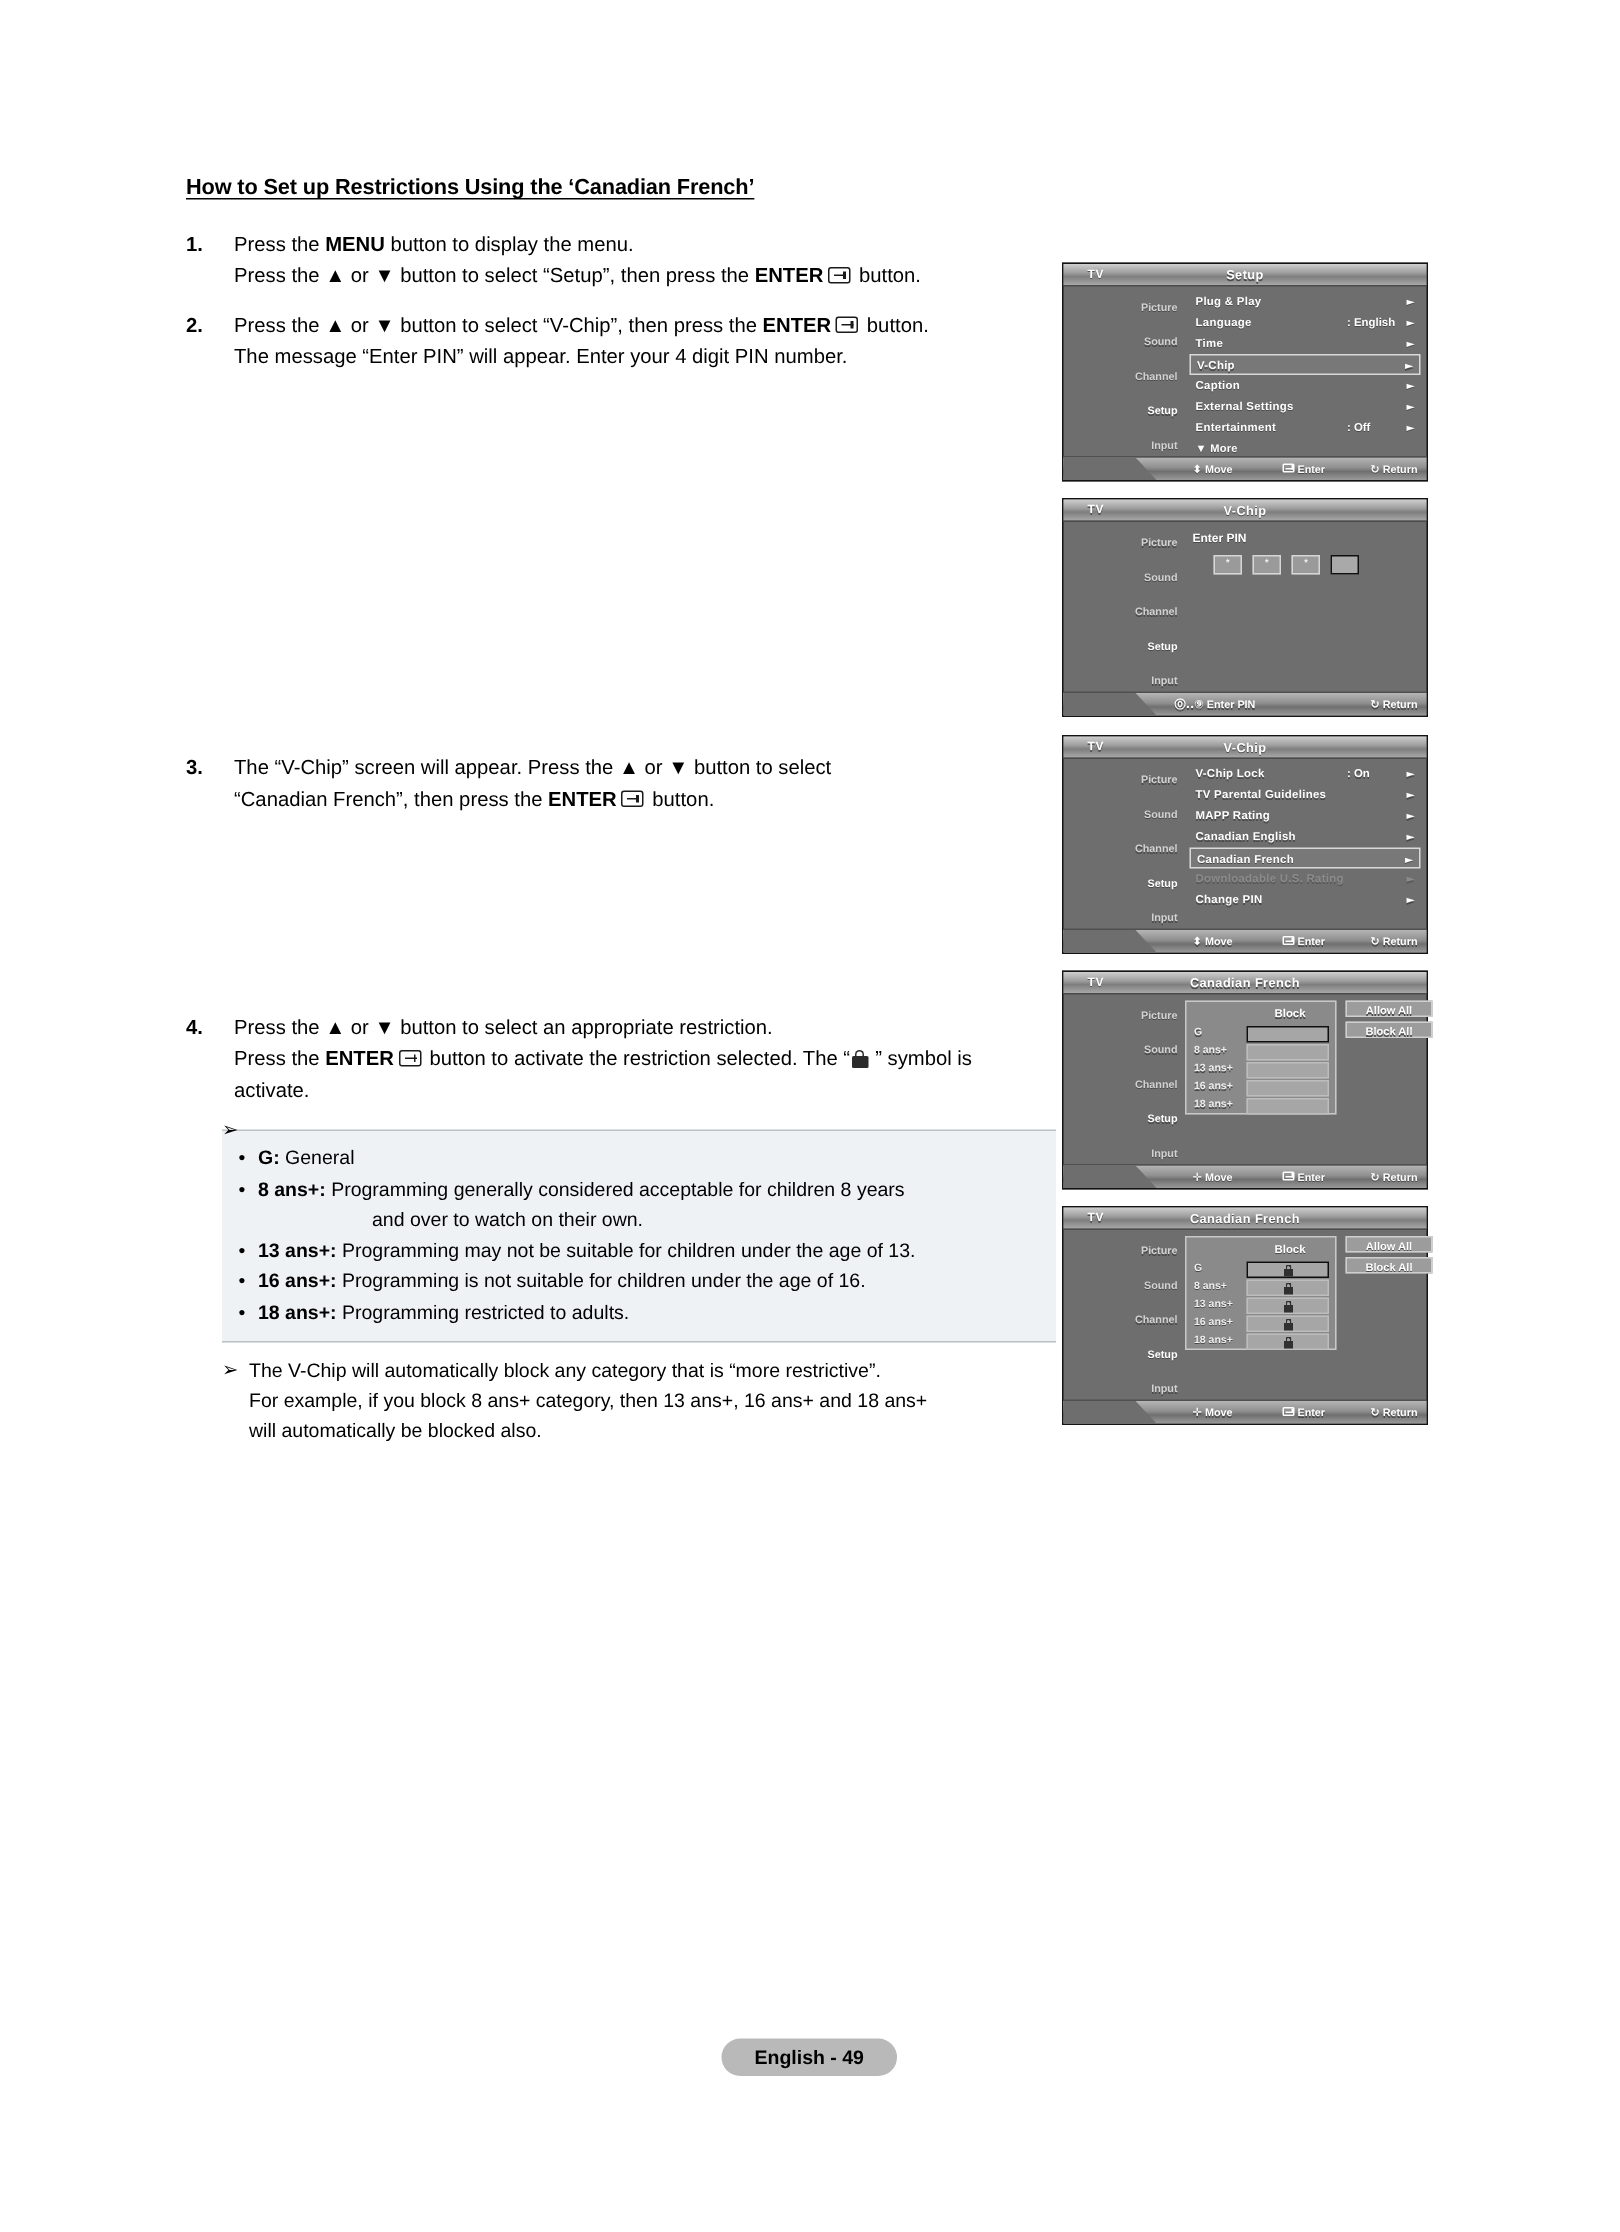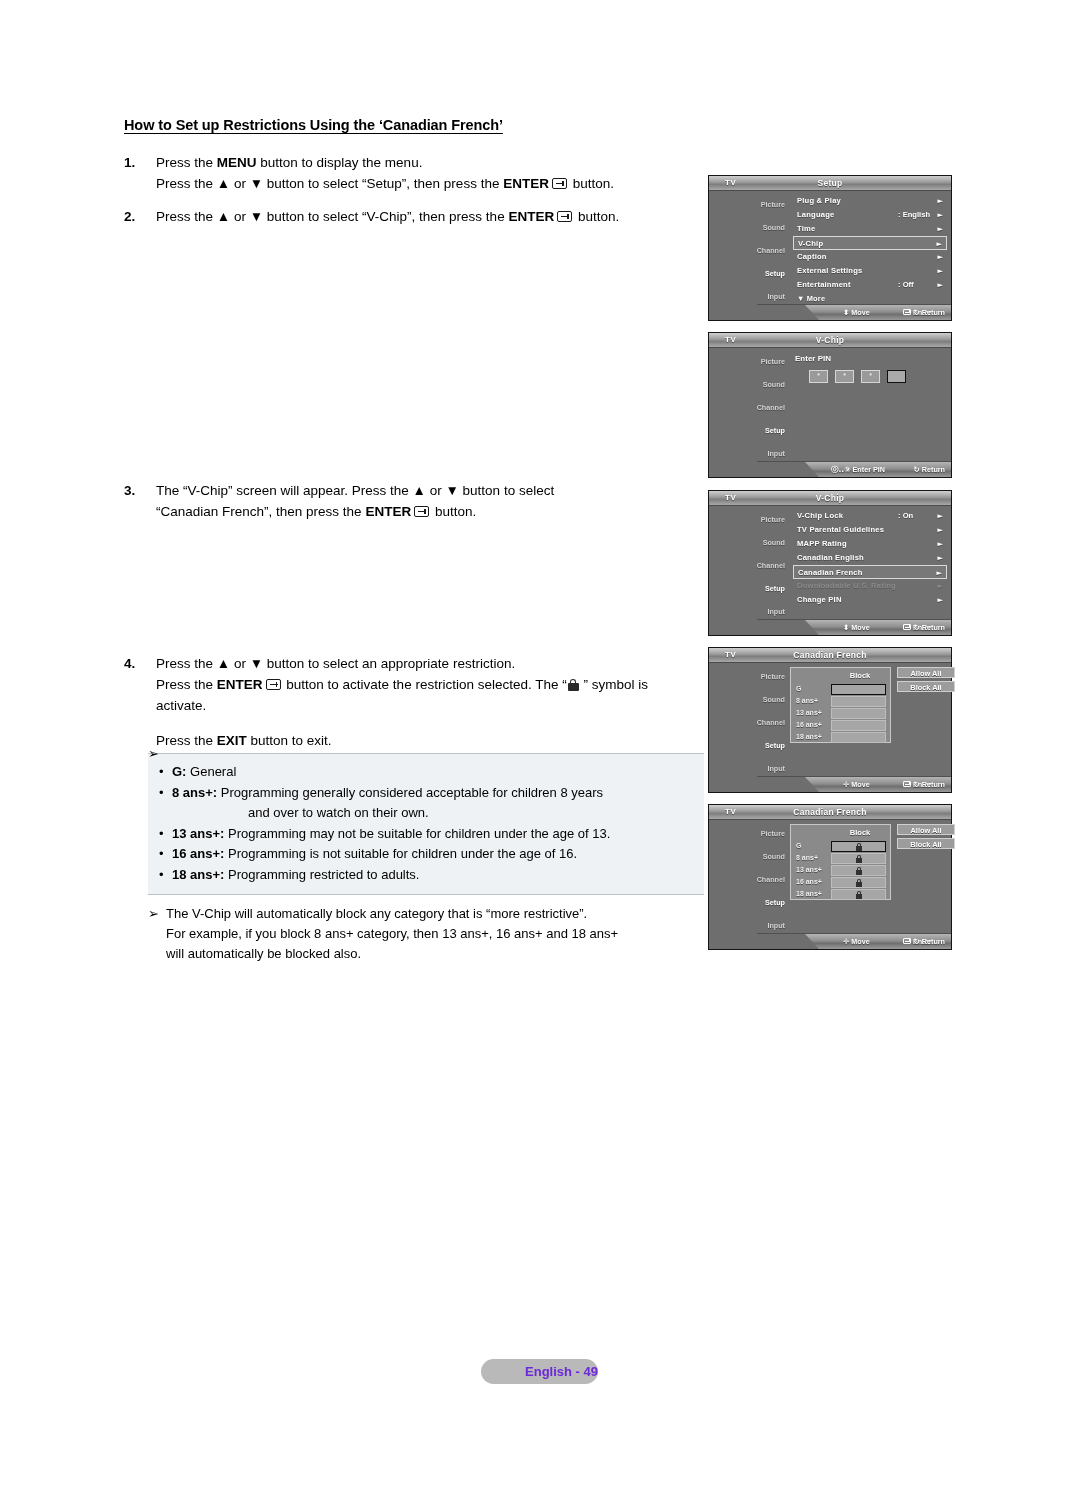--- a/index.html
+++ b/index.html
@@ -296,21 +296,20 @@
   .osd .mrow.disabled .marrow { color: #8b8b8b; text-shadow: 0 1px 0 #5a5a5a; }
   .osd .mrow.more .mlabel { font-size: 7.4px; }
 
   
   .osd .hintbar {
     position: absolute;
     left: 0; right: 0; bottom: 0;
     height: 15px;
     background: linear-gradient(to bottom, #b5b5b5 0%, #8f8f8f 45%, #6f6f6f 62%, #9a9a9a 100%);
     border-top: 1px solid #505050;
-    margin-left: 48px;
   }
   .osd .hintbar .cut {
     position: absolute;
     left: 0; top: 0; bottom: 0;
     width: 62px;
     background: #6e6e6e;
     clip-path: polygon(0 0, 48px 0, 62px 100%, 0 100%);
   }
   .osd .hint {
     position: absolute;
@@ -487,45 +486,46 @@
 
   
   .footer {
     position: absolute;
     left: 481px;
     top: 1359px;
     width: 117px;
     height: 25px;
     border-radius: 13px;
     background: #b9b9b9;
-    text-align: right;
+    text-align: center;
     line-height: 25px;
     font-size: 13px;
     font-weight: bold;
-    color: #6d28d9;
+    color: #000000;
   }
 </style>
 </head>
 <body>
 
 <div class="page">
 
   <div class="heading">How to Set up Restrictions Using the ‘Canadian French’</div>
 
   <div class="steps">
 
     <div class="step" style="margin-bottom:12px;">
       <span class="num">1.</span>
       <span class="ln"><span>Press the </span><b class="k">MENU</b><span> button to display the menu.</span></span>
       <span class="ln"><span>Press the ▲ or ▼ button to select “Setup”, then press the </span><b class="k">ENTER</b><span class="enterkey"></span><span> button.</span></span>
     </div>
 
     <div class="step" style="margin-bottom:12px;">
       <span class="num">2.</span>
       <span class="ln"><span>Press the ▲ or ▼ button to select “V-Chip”, then press the </span><b class="k">ENTER</b><span class="enterkey"></span><span> button.</span></span>
+      <span class="ln">The message “Enter PIN” will appear. Enter your 4 digit PIN number.</span>
     </div>
 
     <div class="step" style="margin-top:253px; margin-bottom:12px;">
       <span class="num">3.</span>
       <span class="ln">The “V-Chip” screen will appear. Press the ▲ or ▼ button to select</span>
       <span class="ln"><span>“Canadian French”, then press the </span><b class="k">ENTER</b><span class="enterkey"></span><span> button.</span></span>
     </div>
 
     <div class="step" style="margin-top:131px;">
       <span class="num">4.</span>

